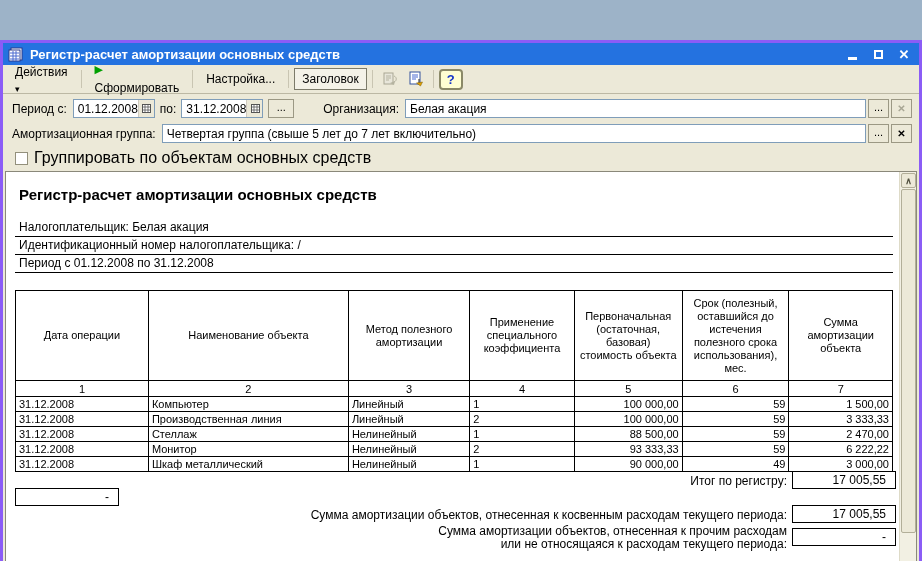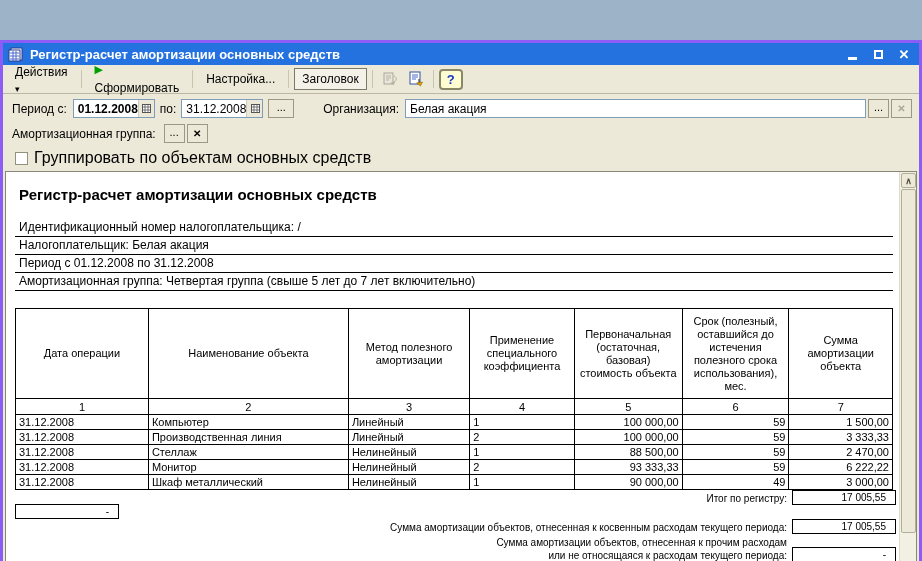--- a/index.html
+++ b/index.html
@@ -63,21 +63,21 @@
 
   table.rpt { border-collapse:collapse; table-layout:fixed; margin-top:17px; font-size:11px; }
   table.rpt th, table.rpt td { border:1px solid #000; overflow:hidden; white-space:nowrap; }
   table.rpt th { font-weight:normal; text-align:center; vertical-align:middle;
                  height:90px; padding:2px 4px; white-space:normal; line-height:13px; }
   tr.numrow td { height:16px; text-align:center; }
   tbody.data td { height:15px; padding:0 3px; }
   .al-left { text-align:left; } .al-right { text-align:right; }
 
   .totals { width:881px; }
-  .total-row { display:flex; align-items:flex-end; font-size:10px; }
+  .total-row { display:flex; align-items:center; font-size:12px; }
   .total-label { flex:1; text-align:right; padding:2px 5px 0 0; white-space:pre-line; line-height:13px; }
   .total-value { width:104px; border:1px solid #000; margin-top:-1px; padding:1px 9px;
                  display:flex; align-items:flex-end; justify-content:flex-end; }
 
   
   .vscroll { grid-row:1; grid-column:2; background:#f2f0e3; border-left:1px solid #dedbc8;
              display:flex; flex-direction:column; padding:1px; }
   .hscroll { grid-row:2; grid-column:1 / span 2; background:#f2f0e3; border-top:1px solid #dedbc8;
              display:flex; align-items:center; padding:1px; }
   .sc-btn { background:#ece9d8; border:1px solid #b2af99; border-radius:2px; color:#50503e;
@@ -150,21 +150,21 @@
         <path d="M9.5 12l4 3 2-4z" fill="#e0a000" stroke="#7a5a00" stroke-width="0.5"></path>
       </svg>
     </button>
     <span class="tb-sep"></span>
     <button class="help-btn">?</button>
   </div>
 
   <div class="filters">
     <div class="frow">
       <span class="flabel" style="margin-right:6px;">Период с:</span>
-      <span class="field" style="width:82px;font-weight:bold;">
+      <span class="field" style="width:82px;">
         <span class="val">01.12.2008</span>
         <button class="cal-btn">
           <svg width="9" height="9" viewBox="0 0 9 9">
               <rect x="0.5" y="0.5" width="8" height="8" fill="#fff" stroke="#555"></rect>
               <path d="M0 3h9M3 0v9M6 0v9M0 6h9" stroke="#555" stroke-width="0.8"></path>
             </svg>
         </button>
       </span>
       <span class="flabel" style="margin:0 5px;">по:</span>
       <span class="field" style="width:82px;">
@@ -180,38 +180,40 @@
       <span class="flabel" style="margin:0 6px 0 29px;">Организация:</span>
       <span class="field" style="flex:1;">
         <span class="val">Белая акация</span>
       </span>
       <button class="sq-btn">...</button>
       <button class="sq-btn x disabled">✕</button>
     </div>
 
     <div class="frow">
       <span class="flabel" style="margin-right:6px;">Амортизационная группа:</span>
+      <span class="field" style="flex:1;">
+        <span class="val">Четвертая группа (свыше 5 лет до 7 лет включительно)</span>
+      </span>
       <button class="sq-btn">...</button>
       <button class="sq-btn x">✕</button>
     </div>
 
     <div class="frow">
       <span class="checkbox"></span>
       <span class="cb-label">Группировать по объектам основных средств</span>
     </div>
   </div>
 
   <div class="report">
     <div class="report-content">
       <div class="rpt-title">Регистр-расчет амортизации основных средств</div>
 
+      <div class="info-line">Налогоплательщик: Белая акация</div>
       <div class="info-line">Идентификационный номер налогоплательщика: /</div>
-      <div class="info-line">Налогоплательщик: Белая акация</div>
       <div class="info-line">Период с 01.12.2008 по 31.12.2008</div>
-      <div class="info-line">Амортизационная группа: Четвертая группа (свыше 5 лет до 7 лет включительно)</div>
 
       <table class="rpt">
         <colgroup>
             <col style="width: 134px;">
             <col style="width: 201px;">
             <col style="width: 122px;">
             <col style="width: 105px;">
             <col style="width: 108px;">
             <col style="width: 107px;">
             <col style="width: 104px;">

